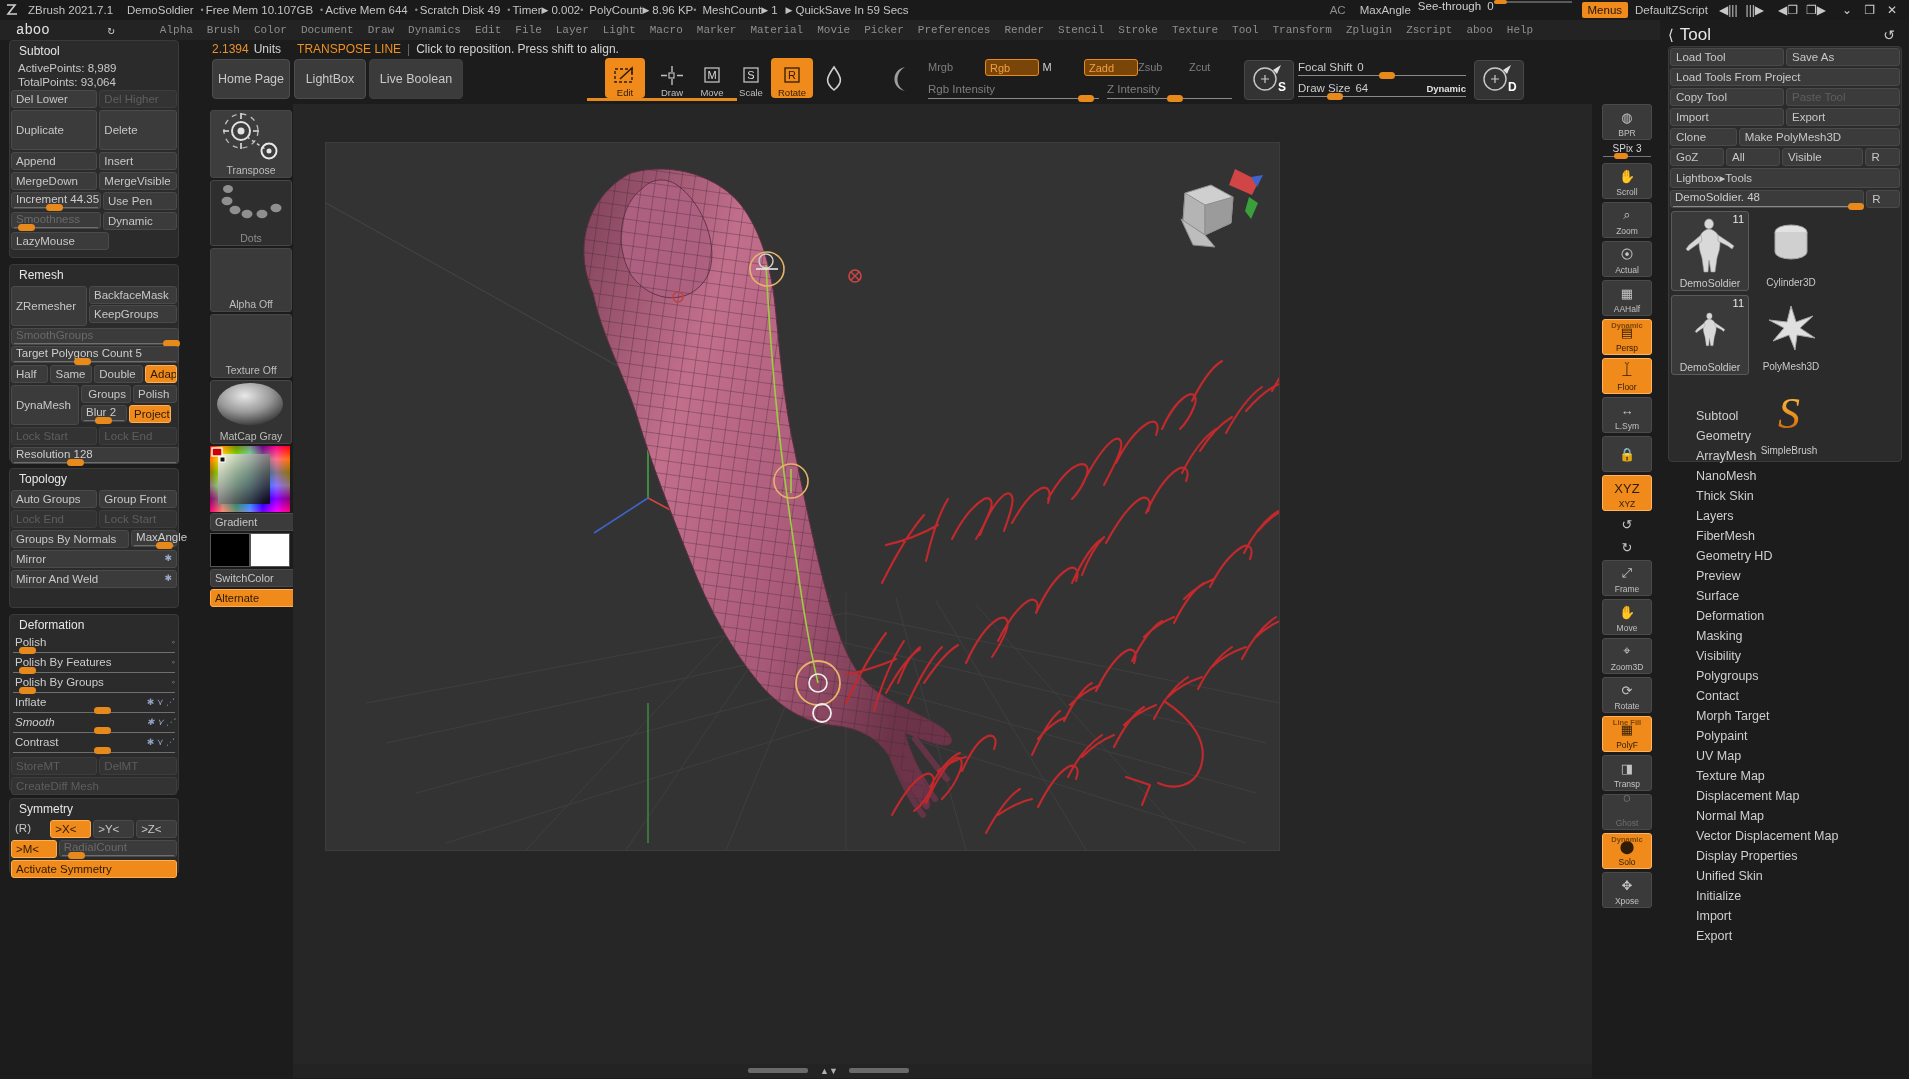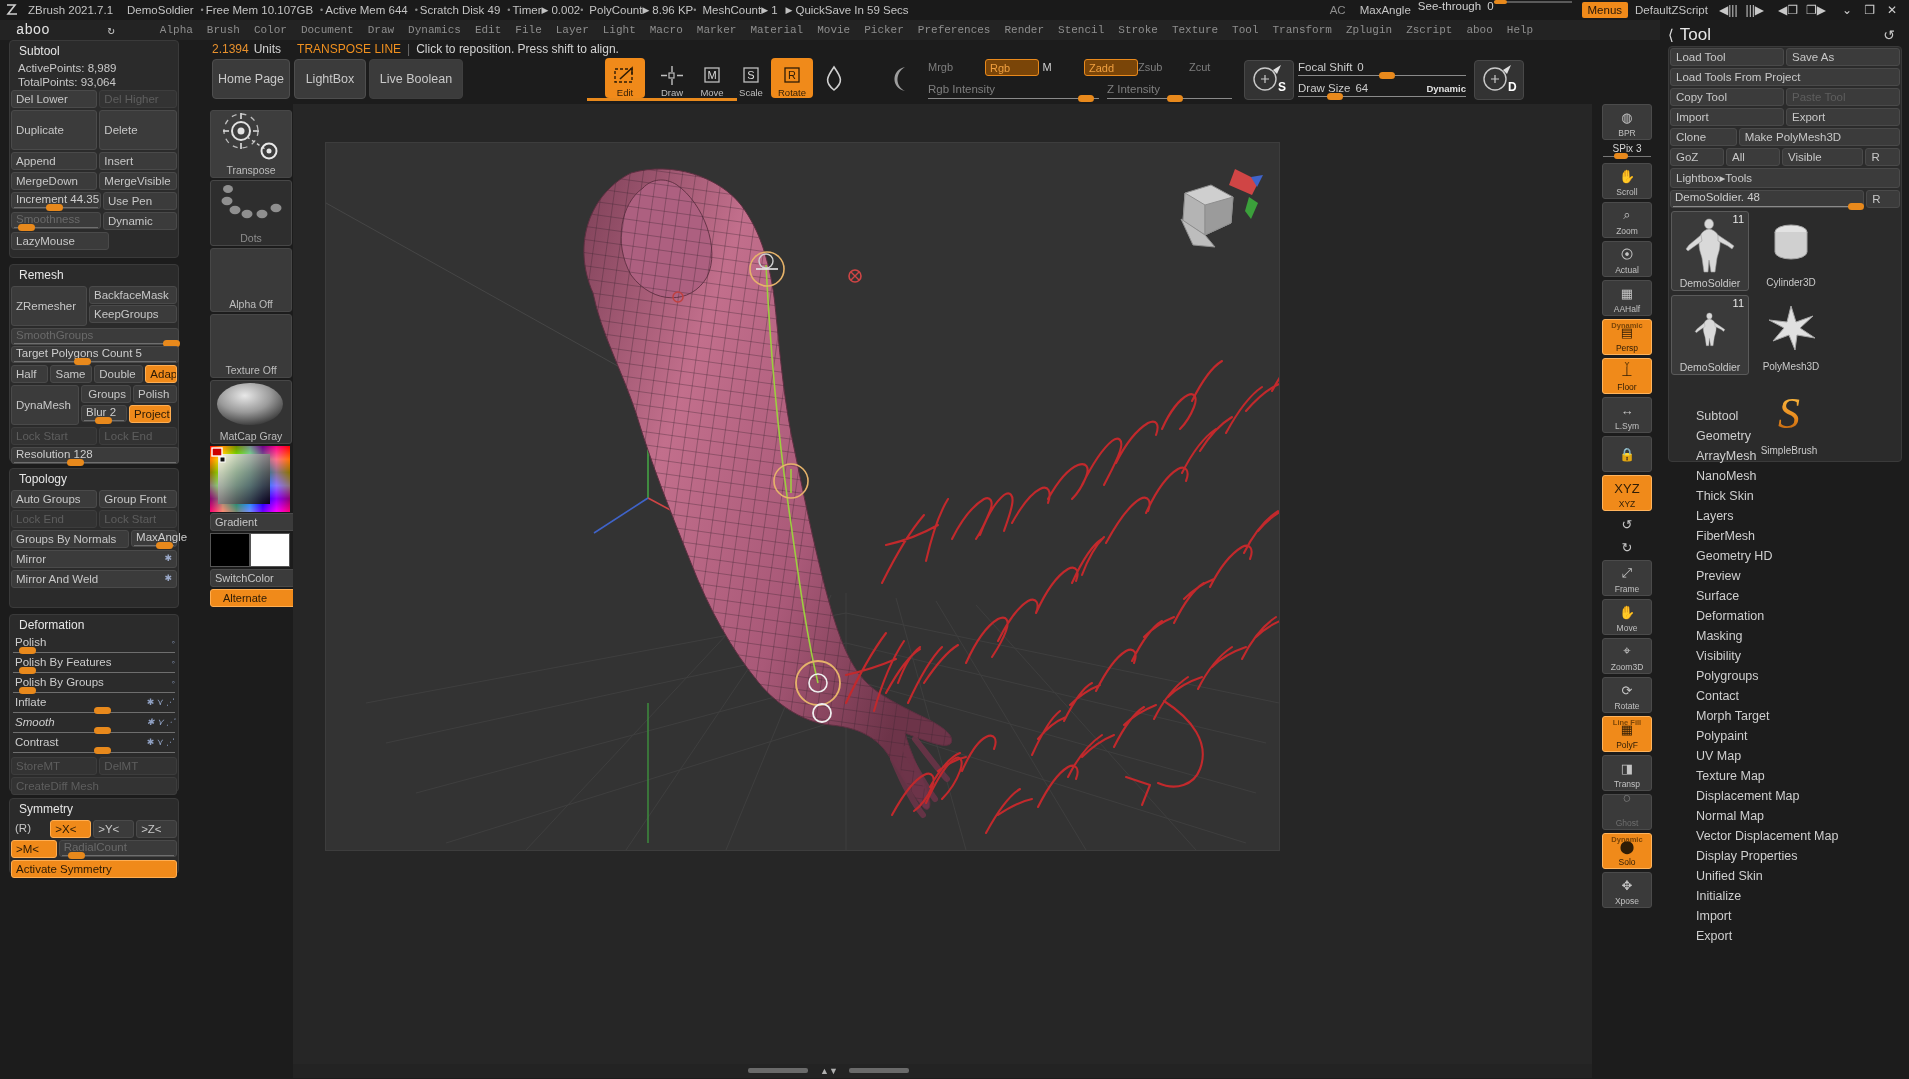--- a/index.html
+++ b/index.html
@@ -483,21 +483,21 @@
       <rect x="2" y="2" width="10" height="8" fill="#c00" stroke="#fff" stroke-width="1.4"></rect>
       <rect x="10" y="11" width="5" height="5" fill="#111" stroke="#fff" stroke-width="1"></rect>
     </svg>
   </div>
   <div class="swatchbar" style="text-align:left;padding-left:4px">Gradient</div>
   <div style="display:flex;width:80px;margin-bottom:2px">
     <div style="width:39px;height:32px;background:#000;border:1px solid #555"></div>
     <div style="width:39px;height:32px;background:#fff;border:1px solid #555"></div>
   </div>
   <div class="swatchbar" style="text-align:left;padding-left:4px">SwitchColor</div>
-  <div class="swatchbar on" style="text-align:left;padding-left:12px">Alternate</div>
+  <div class="swatchbar on" style="text-align:left;padding-left:4px">Alternate</div>
 </div>
 
 <div id="statusline" class="abs">
   <span class="units">2.1394</span>
   <span class="hint" style="padding-left:5px">Units</span>
   <span class="mode" style="padding-left:16px">TRANSPOSE LINE</span>
   <span style="color:#6a6a6a;padding:0 6px">|</span>
   <span class="hint">Click to reposition. Press shift to align.</span>
 </div>
 

